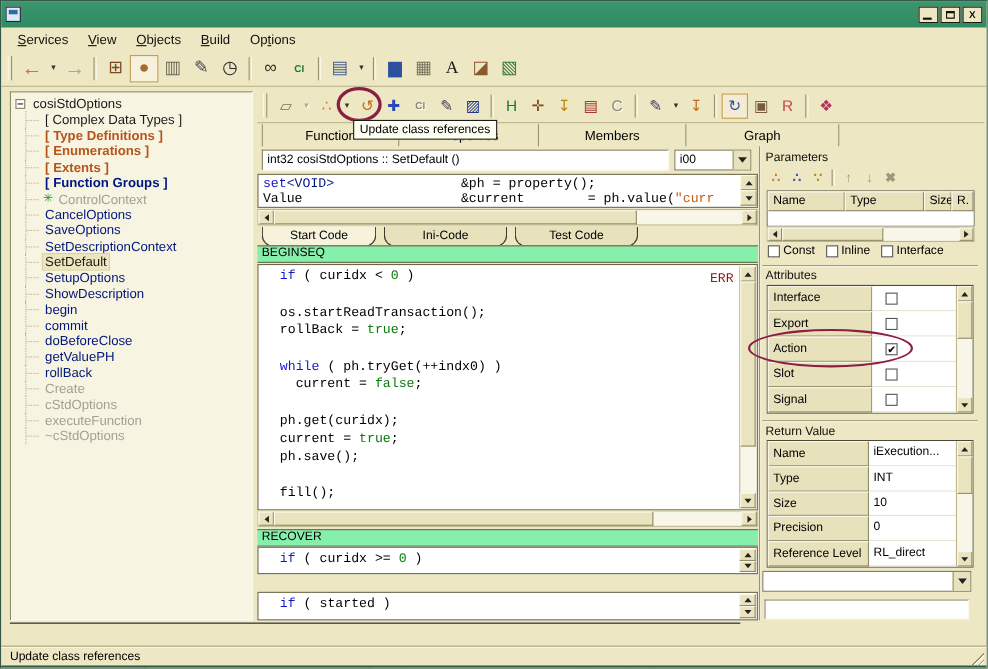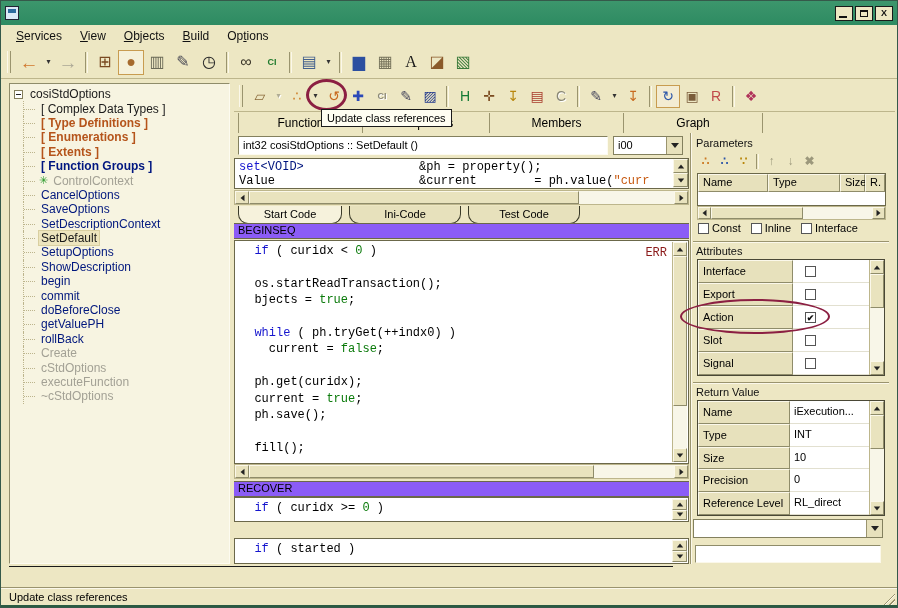--- a/index.html
+++ b/index.html
@@ -79,21 +79,21 @@
   .decl-editor .code-line{height:14px;font-size:12px;}
   .decl-vscroll{position:absolute;right:0;top:0;width:15px;height:29px;display:flex;flex-direction:column;background:#F2EFDC;}
   .scroll-btn{flex:0 0 14px;background:#E9E3BE;border:1px solid;border-color:#FBF8EA #8F8C6A #8F8C6A #FBF8EA;display:grid;place-items:center;}
   .hscroll{position:absolute;left:233px;width:455px;height:15px;background:#F8F6E8;border:1px solid #BDB68C;display:flex;}
   .hscroll .scroll-btn{flex:0 0 14px;height:100%;}
   .thumb{background:#E9E3BE;border:1px solid;border-color:#FBF8EA #8F8C6A #8F8C6A #FBF8EA;}
   .decl-hscroll{top:189px;}
   .code-tabs{position:absolute;left:237px;top:205px;height:18px;display:flex;gap:7px;font-size:11px;text-align:right;}
   .tab-code{border:1px solid #3A3A28;border-top:none;border-radius:0 0 10px 10px;background:#E7E1BC;display:grid;place-items:center;line-height:15px;}
   .tab-code.sel{background:#F6F2DC;}
-  .section-bar{position:absolute;left:233px;width:455px;height:16px;background:#8b5cf6;border-top:1px solid #6B684A;border-bottom:1px solid #6B684A;font-size:11px;line-height:13px;padding-left:4px;}
+  .section-bar{position:absolute;left:233px;width:455px;height:16px;background:#86efac;border-top:1px solid #6B684A;border-bottom:1px solid #6B684A;font-size:11px;line-height:13px;padding-left:4px;}
   .main-editor{position:absolute;left:233px;top:239px;width:455px;height:224px;background:#fff;border:1px solid #6B684A;padding:3px 0 0 5px;overflow:hidden;}
   .err-label{position:absolute;right:21px;top:5px;color:#8B1A1A;font-family:"Liberation Mono",monospace;font-size:12px;}
   .vscroll{position:absolute;right:1px;top:1px;bottom:1px;width:15px;background:#F8F6E8;border-left:1px solid #BDB68C;display:flex;flex-direction:column;}
   .vscroll .scroll-btn{flex:0 0 14px;}
   .vscroll .thumb{width:100%;}
   .spacer{flex:1;}
   .main-hscroll{top:463px;}
   .mini-editor{position:absolute;left:233px;width:455px;background:#fff;border:1px solid #6B684A;padding:3px 0 0 5px;overflow:hidden;}
   #recover-editor{top:496px;height:25px;}
   #endseq-editor{top:537px;height:26px;}
@@ -425,21 +425,21 @@
         <span>Test Code</span>
       </div>
     </div>
 
   <div class="section-bar" style="top:222px;">BEGINSEQ</div>
   <div class="main-editor">
     <div id="start-code">
         <div class="code-line"><span class="c-pl">  </span><span class="c-kw">if</span><span class="c-pl"> ( curidx &lt; </span><span class="c-num">0</span><span class="c-pl"> )</span></div>
         <div class="code-line">&nbsp;</div>
         <div class="code-line"><span class="c-pl">  os.startReadTransaction();</span></div>
-        <div class="code-line"><span class="c-pl">  bjects = </span><span class="c-num">true</span><span class="c-pl">;</span></div>
+        <div class="code-line"><span class="c-pl">  rollBack = </span><span class="c-num">true</span><span class="c-pl">;</span></div>
         <div class="code-line">&nbsp;</div>
         <div class="code-line"><span class="c-pl">  </span><span class="c-kw">while</span><span class="c-pl"> ( ph.tryGet(++indx0) )</span></div>
         <div class="code-line"><span class="c-pl">    current = </span><span class="c-num">false</span><span class="c-pl">;</span></div>
         <div class="code-line">&nbsp;</div>
         <div class="code-line"><span class="c-pl">  ph.get(curidx);</span></div>
         <div class="code-line"><span class="c-pl">  current = </span><span class="c-num">true</span><span class="c-pl">;</span></div>
         <div class="code-line"><span class="c-pl">  ph.save();</span></div>
         <div class="code-line">&nbsp;</div>
         <div class="code-line"><span class="c-pl">  fill();</span></div>
       </div>

